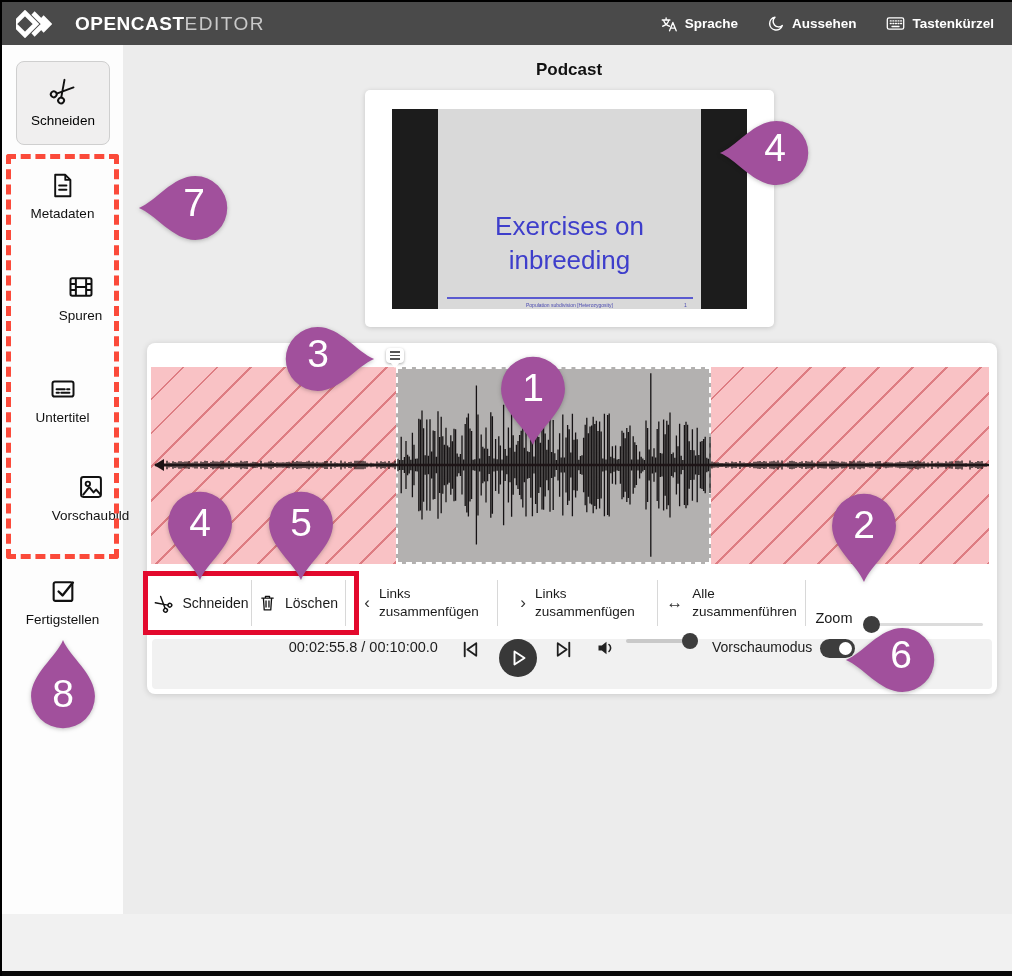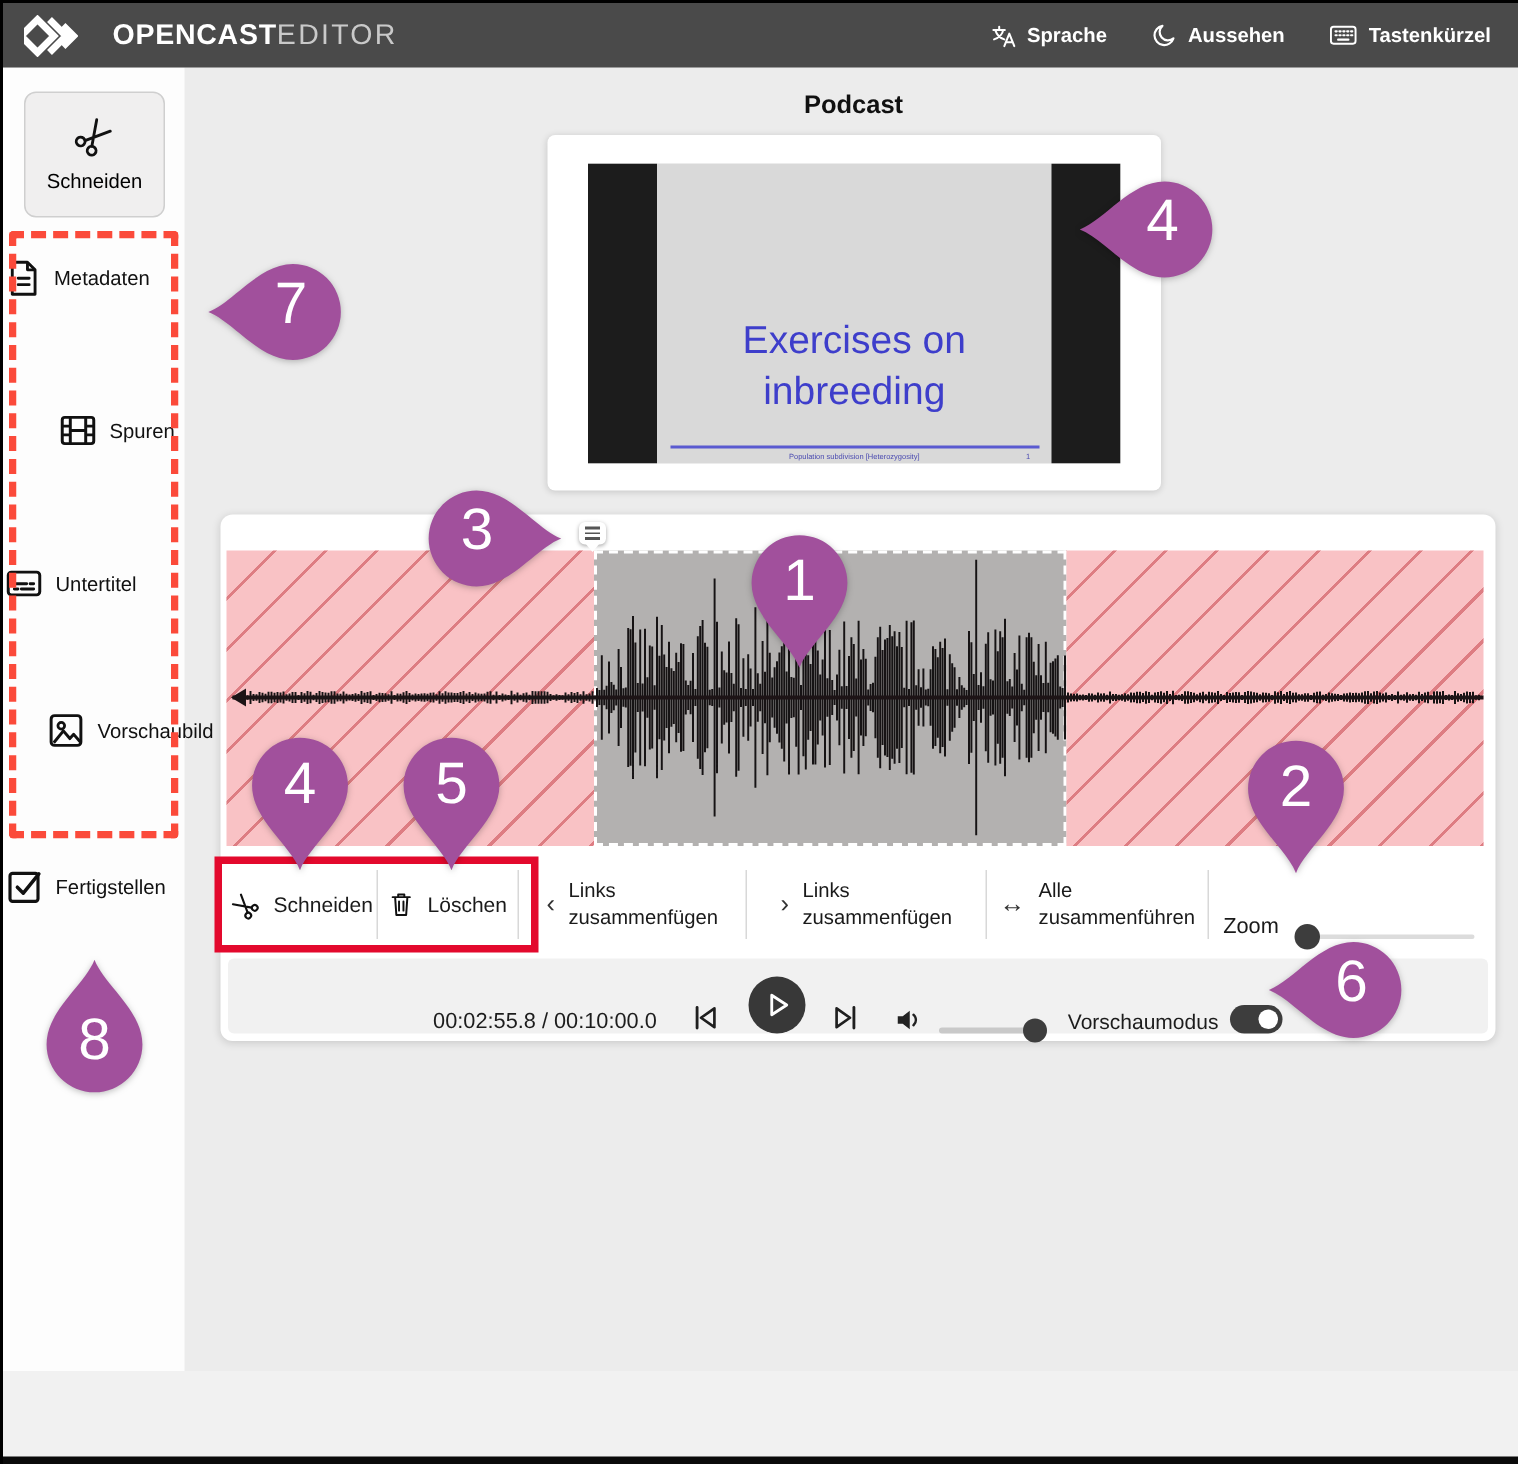--- a/index.html
+++ b/index.html
@@ -11,21 +11,21 @@
   .topbar { position:absolute; left:0; top:0; width:1010px; height:43px; background:#4a4a4a;
             display:flex; align-items:center; justify-content:space-between; padding:0 18px 0 14px; z-index:10; }
   .brand { display:flex; align-items:center; gap:10px; }
   .brand-text { color:#fff; font-size:19px; font-weight:800; letter-spacing:.5px;margin-left:13px; }
   .brand-text .lite { color:#c9c9c9; font-weight:300; letter-spacing:1.5px; }
   .topbar-actions { display:flex; align-items:center; gap:30px; }
   .topbar-btn { display:flex; align-items:center; gap:7px; color:#fff; font-size:13.5px; font-weight:700; cursor:pointer; background:none; border:none; font-family:inherit; }
 
   
   .sidebar { position:absolute; left:0; top:43px; width:121px; height:869px; background:#fdfdfd; z-index:5; }
-  .side-item { position:absolute; left:0; width:121px; display:flex; flex-direction:row; align-items:center; gap:7px;
+  .side-item { position:absolute; left:0; width:121px; display:flex; flex-direction:column; align-items:center; gap:7px;
                color:#111; font-size:13.5px; cursor:pointer; }
   .side-item svg { display:block; }
   .side-active { position:absolute; left:14px; top:16px; width:94px; height:84px; background:#f0efef;
                  border:1px solid #cfcfcf; border-radius:8px; display:flex; flex-direction:column; align-items:center;
                  justify-content:center; gap:8px; font-size:13.5px; cursor:pointer; }
   .dashed-box { position:absolute; left:4px; top:109px; width:113px; height:405px;
                 border:5px dashed #fb4a3a; border-radius:3px; pointer-events:none; z-index:8; }
 
   
   .main-bg { position:absolute; left:121px; top:43px; width:889px; height:869px; background:#ececec; }
@@ -64,21 +64,21 @@
   .cut-row { position:absolute; left:5px; top:229px; width:840px; height:62px; display:flex; align-items:center; }
   .cut-seg { height:46px; display:flex; align-items:center; justify-content:center; gap:9px; color:#1a1a1a;
              font-size:14px; cursor:pointer; }
   .cut-seg + .cut-seg { border-left:1px solid #d8d8d8; }
   .two-line { font-size:13.5px; line-height:1.3; }
   .glyph { font-size:17px; color:#333; }
   .zoom-track { width:118px; height:3.5px; background:#dcdcdc; border-radius:2px; position:relative; }
   .zoom-thumb { position:absolute; left:-2px; top:-7px; width:17px; height:17px; border-radius:50%; background:#3d3d3d; cursor:pointer; }
 
   .player-bar { position:absolute; left:5px; top:296px; width:840px; height:50px; background:#f1f1f1; border-radius:4px;
-                display:flex; align-items:flex-end; justify-content:center; }
+                display:flex; align-items:flex-start; justify-content:center; }
   .time-text { font-size:14.5px; color:#1c1c1c; margin-right:22px; }
   .pbtn { background:none; border:none; cursor:pointer; display:flex; align-items:center; padding:0; }
   .play-btn { width:38px; height:38px; border-radius:50%; background:#383838; display:flex; align-items:center;
               justify-content:center; margin:0 16px; cursor:pointer; border:none; }
   .vol-track { width:72px; height:4px; background:#c9c9c9; border-radius:2px; position:relative; margin:0 14px 0 10px; }
   .vol-thumb { position:absolute; right:0px; top:-6px; width:16px; height:16px; border-radius:50%; background:#3d3d3d; cursor:pointer; }
   .preview-label { font-size:14px; color:#1c1c1c; margin-right:8px; }
   .toggle { width:35px; height:19px; border-radius:10px; background:#3d3d3d; position:relative; cursor:pointer; border:none; }
   .toggle .knob { position:absolute; left:19px; top:3px; width:13px; height:13px; border-radius:50%; background:#fff; }
 

